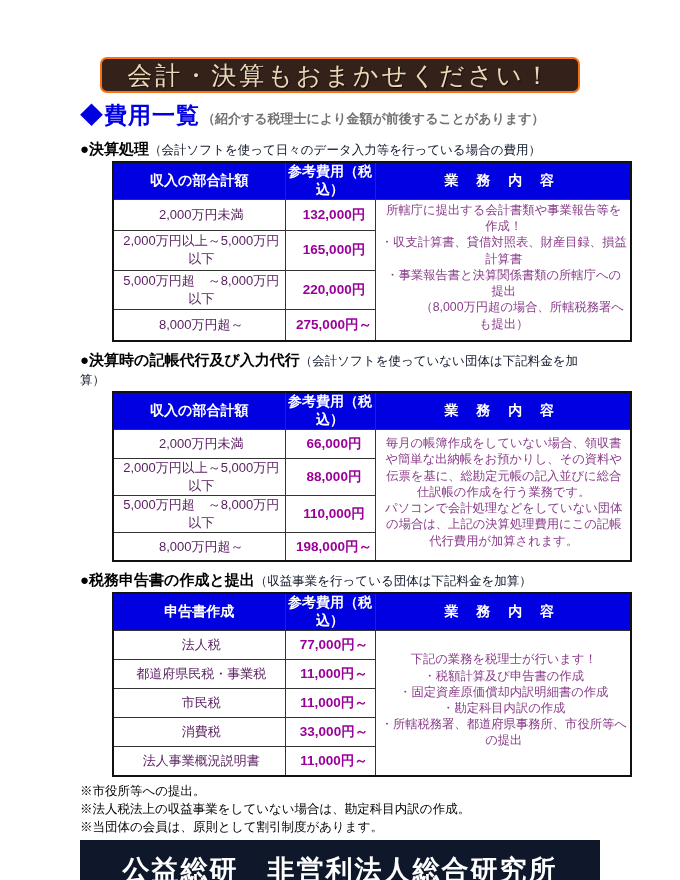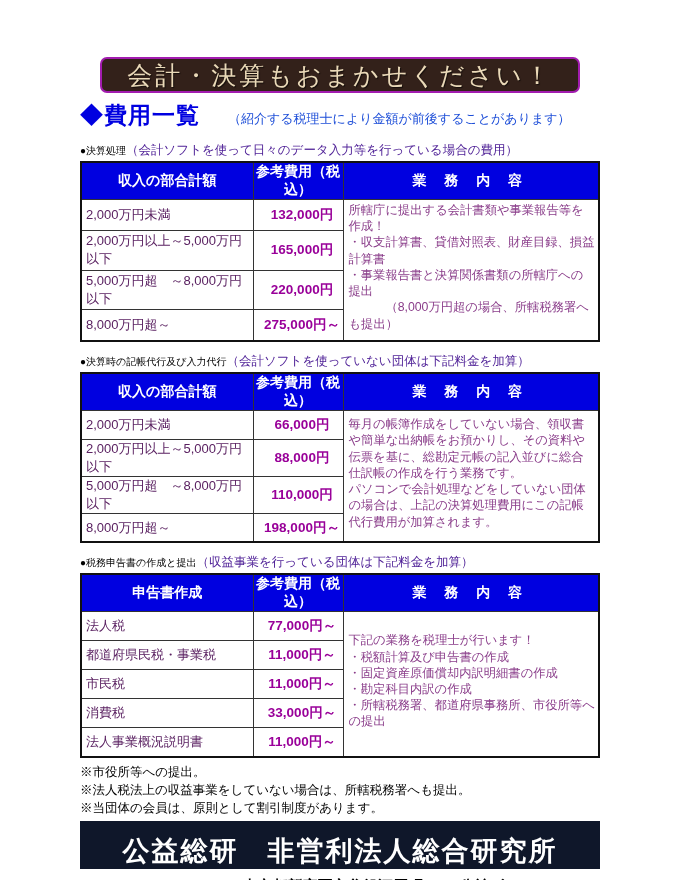--- a/index.html
+++ b/index.html
@@ -9,21 +9,21 @@
     font-family: "Liberation Sans", sans-serif;
     color: #000;
     overflow: hidden;
   }
   .page { width: 680px; height: 880px; position: relative; }
 
   
   .top-banner {
     width: 480px; height: 36px;
     margin: 57px auto 0 auto;
-    border: 2px solid #a21caf;
+    border: 2px solid #f97316;
     border-radius: 7px;
     display: flex; align-items: center; justify-content: center;
     background:
       radial-gradient(ellipse 70px 22px at 8% 25%, rgba(146,108,78,0.55), transparent 70%),
       radial-gradient(ellipse 90px 26px at 30% 80%, rgba(96,66,44,0.55), transparent 70%),
       radial-gradient(ellipse 60px 20px at 52% 20%, rgba(140,100,72,0.45), transparent 70%),
       radial-gradient(ellipse 80px 24px at 72% 70%, rgba(70,44,28,0.6), transparent 70%),
       radial-gradient(ellipse 55px 18px at 92% 30%, rgba(150,112,82,0.5), transparent 70%),
       #3420127;
     background-color: #33211a;
@@ -31,37 +31,38 @@
   .top-banner .banner-text {
     color: #ead9b8;
     font-size: 25px;
     letter-spacing: 3px;
     text-shadow: 1px 1px 1px rgba(0,0,0,0.6);
   }
 
   
   .fee-title-row {
     width: 520px; margin: 7px auto 0 auto;
-    display: flex; align-items: baseline; gap: 20px;
+    display: flex; align-items: baseline;
   }
   .fee-title { color: #0000e0; font-size: 23px; font-weight: bold; letter-spacing: 1px; }
-  .fee-title-note { color: #1d4ed8; font-size: 13px; font-weight: normal; margin-left: 8px; }
+  .fee-title-note { color: #737373; font-size: 13px; font-weight: bold; margin-left: 2px; }
 
   .section { width: 520px; margin: 0 auto; }
   .section-label { margin-top: 9px; margin-bottom: 2px; }
-  .section-label .sec-main { font-size: 10px; font-weight: normal; color: #000; }
-  .section-label .sec-note { font-size: 12.5px; color: #4c1d95; }
+  .section-label .sec-main { font-size: 15px; font-weight: bold; color: #000; }
+  .section-label .sec-note { font-size: 12.5px; color: #0f172a; }
 
   table.pricing {
     width: 520px;
     border-collapse: collapse;
     table-layout: fixed;
     border: 2px solid #111;
-  }
-  table.pricing th, table.pricing td { border: 1px solid #333; }
+    margin-left: 32px;
+  }
+  table.pricing th, table.pricing td { border: 1px solid #333; text-align: center; }
   table.pricing th {
     background: #0000e0; color: #ffffff;
     font-size: 14px; font-weight: bold;
     height: 21px; text-align: center;
     padding: 0;
   }
   th.biz-head { letter-spacing: 7px; }
   td.row-label {
     height: 29px; padding-left: 4px;
     color: #5a2161; font-size: 13px;
@@ -232,21 +233,21 @@
         <tr>
           <td class="row-label">法人事業概況説明書</td>
           <td class="row-price">11,000円～</td>
         </tr>
       </tbody>
     </table>
   </div>
 
   <div class="notes">
     <div class="note-line">※市役所等への提出。</div>
-    <div class="note-line">※法人税法上の収益事業をしていない場合は、所轄税務署へも提出。</div>
+    <div class="note-line">※法人税法上の収益事業をしていない場合は、勘定科目内訳の作成。</div>
     <div class="note-line">※当団体の会員は、原則として割引制度があります。</div>
   </div>
 
   <div class="company-banner">
     <span class="company-text">公益総研　非営利法人総合研究所</span>
   </div>
 
   <div class="address-line">〒162-0826 東京都新宿区市谷船河原町9-3　公益ビル</div>
 
 </div>

